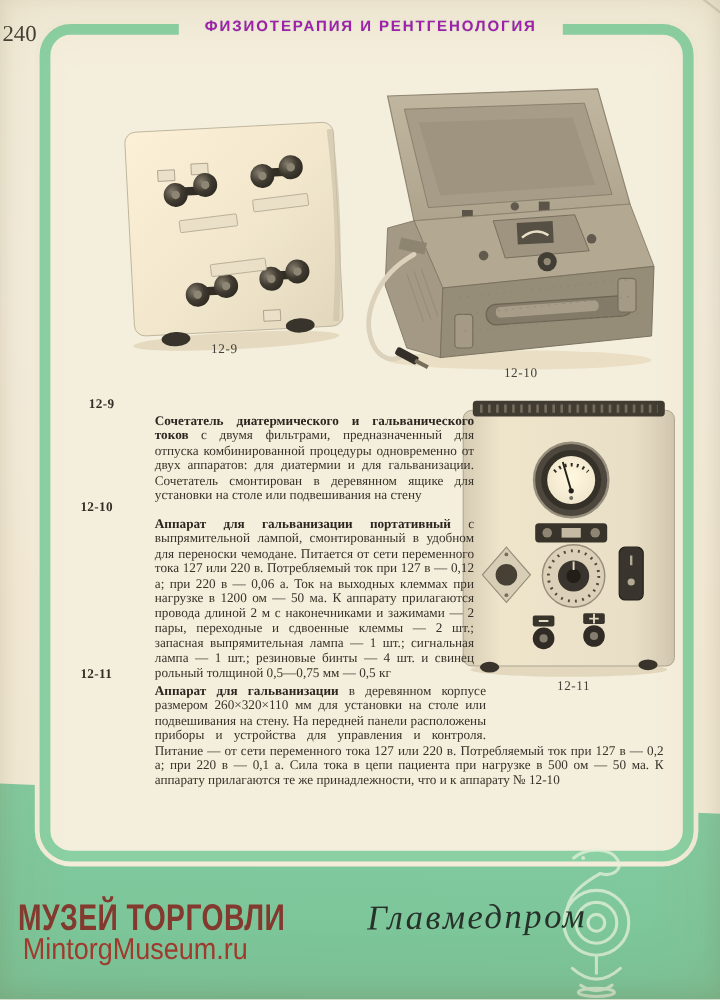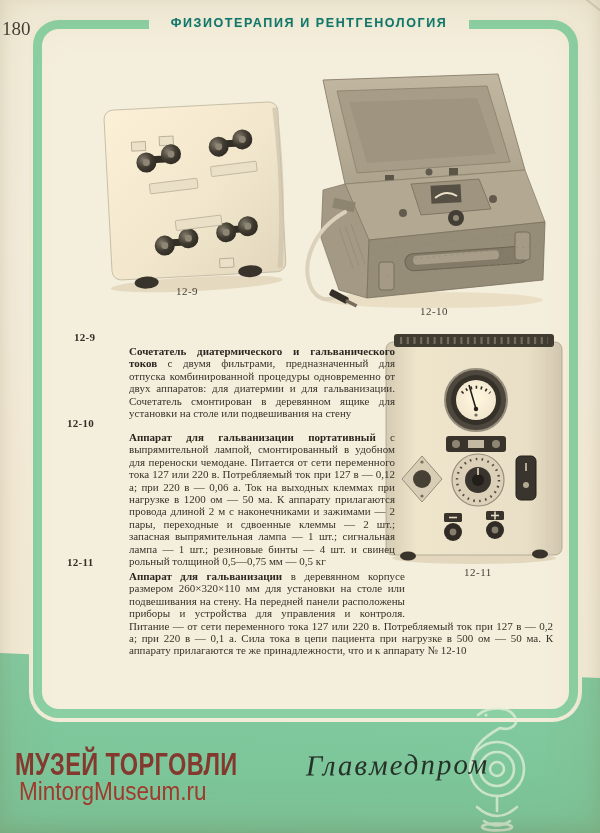--- a/index.html
+++ b/index.html
@@ -16,21 +16,21 @@
     background:linear-gradient(180deg,#83caa0,#7cc599 55%,#78c095);
     transform:rotate(2.4deg);transform-origin:0 0;z-index:2;}
 
   
   .frame{position:absolute;left:33px;top:20px;width:527px;height:680px;
     border:9px solid #8ad0a2;border-radius:26px;background:#f4eedc;
     box-shadow:0 0 0 4px #f2ecd8;z-index:3;}
   .title-band{position:absolute;left:149px;top:13px;width:320px;height:17px;
     background:#f4eedc;z-index:4;text-align:center;}
   .page-title{font-family:"Liberation Sans",sans-serif;font-weight:bold;font-size:12.5px;
-    letter-spacing:1.6px;color:#0f766e;white-space:nowrap;
+    letter-spacing:1.6px;color:#a21caf;white-space:nowrap;
     text-shadow:0 0 1px rgba(121,199,149,.55);}
   .page-num{position:absolute;left:2px;top:18px;font-size:19px;color:#3f3b33;z-index:5;}
 
   .corner-artifact{position:absolute;right:-18px;top:-8px;width:80px;height:2px;
     background:#c6c0ae;transform:rotate(38deg);opacity:.6;z-index:6;}
 
   
   .fig{position:absolute;z-index:5;filter:sepia(.22) contrast(.96) brightness(1.01);}
   .fig-cap{position:absolute;z-index:6;font-size:11px;color:#46413a;letter-spacing:.5px;
     text-align:center;width:60px;}
@@ -61,21 +61,21 @@
 
 <div class="page">
 
   <div class="vignette" style="left:60px;top:60px;width:420px;height:240px;background:radial-gradient(closest-side,rgba(246,225,210,.5),rgba(246,225,210,0));"></div>
   <div class="vignette" style="left:90px;top:560px;width:380px;height:160px;background:radial-gradient(closest-side,rgba(247,230,214,.4),rgba(247,230,214,0));"></div>
 
   <div class="footer-green"></div>
   <div class="frame"></div>
   <div class="corner-artifact"></div>
 
-  <div class="page-num">180</div>
+  <div class="page-num">240</div>
   <div class="title-band">
     <span class="page-title">ФИЗИОТЕРАПИЯ И РЕНТГЕНОЛОГИЯ</span>
   </div>
 
   <div class="fig" style="left:88px;top:92px;width:212px;height:205px;">
     <svg width="212" height="205" viewBox="0 0 212 205">
       <defs>
         <linearGradient id="bx9" x1="0" y1="0" x2="1" y2="1">
           <stop offset="0" stop-color="#eee9d8"></stop>
             <stop offset=".55" stop-color="#e4dfcd"></stop>

